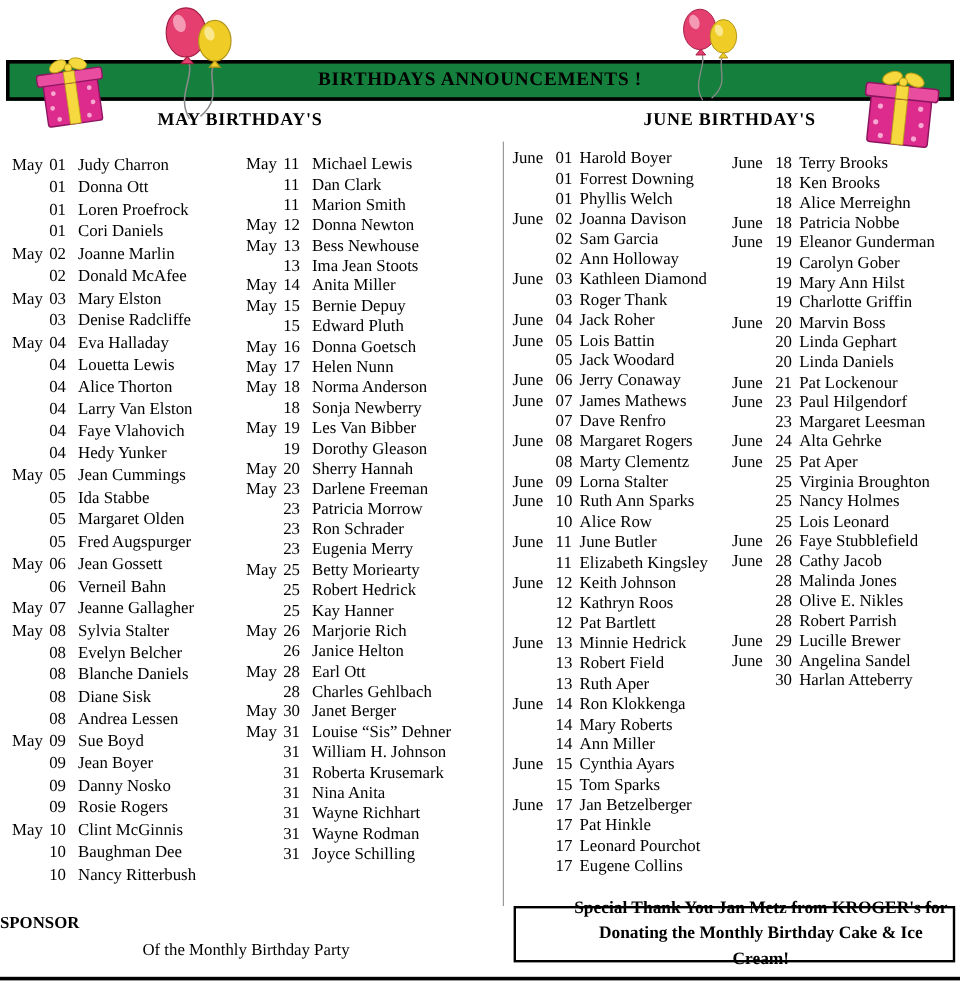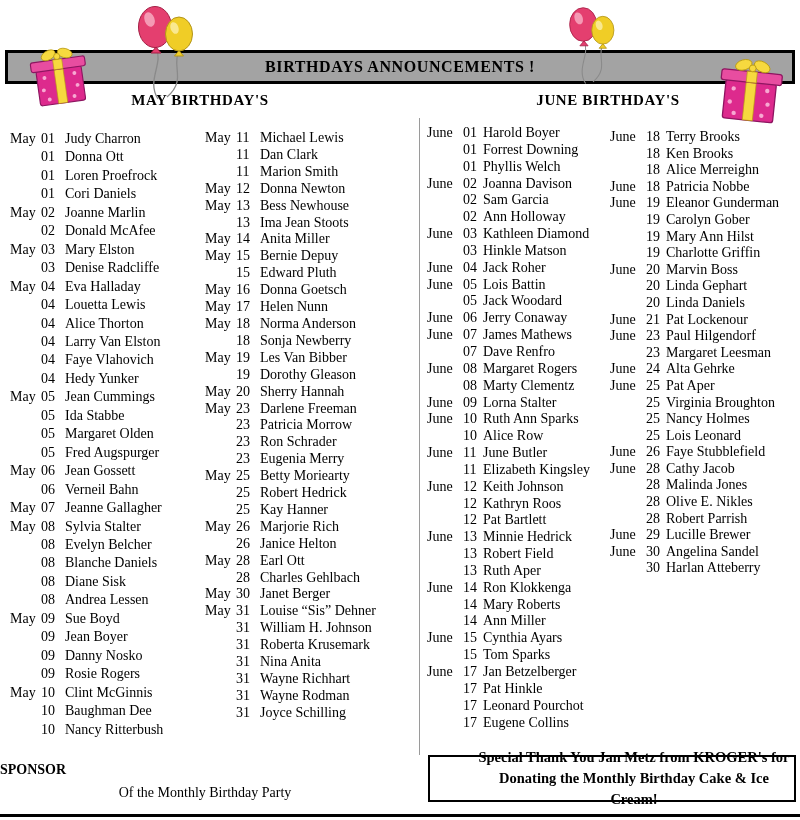--- a/index.html
+++ b/index.html
@@ -1,21 +1,21 @@
 <!DOCTYPE html>
 <html><head>
 <meta charset="utf-8">
 <style>
   * { margin:0; padding:0; box-sizing:border-box; }
   html,body { background:#ffffff; }
   body { font-family:"Liberation Serif", serif; color:#000; }
   .page { position:relative; width:800px; height:820px; background:#fff; overflow:hidden; }
 
   .banner { position:absolute; left:5px; right:5px; top:50px; height:34px;
-            border:3px solid #000; background:#a3a3a3;
+            border:3px solid #000; background:#15803d;
             display:flex; align-items:center; justify-content:center; z-index:2; }
   .banner span { font-weight:bold; font-size:16px; letter-spacing:0.6px; }
 
   .deco { position:absolute; z-index:3; }
   #balloons-left  { left:128px; top:2px;  width:78px; height:100px; }
   #balloons-right { left:554px; top:4px;  width:78px; height:82px; }
   #gift-left  { left:22px;  top:38px; width:76px; height:72px; }
   #gift-right { left:706px; top:48px; width:88px; height:80px; }
 
   .sec-heading { position:absolute; top:92px; font-weight:bold; font-size:15px;
@@ -499,21 +499,21 @@
         <span class="n">Ann Holloway</span>
       </div>
       <div class="row">
         <span class="m">June</span>
         <span class="d">03</span>
         <span class="n">Kathleen Diamond</span>
       </div>
       <div class="row">
         <span class="m"></span>
         <span class="d">03</span>
-        <span class="n">Hinkle Matson</span>
+        <span class="n">Roger Thank</span>
       </div>
       <div class="row">
         <span class="m">June</span>
         <span class="d">04</span>
         <span class="n">Jack Roher</span>
       </div>
       <div class="row">
         <span class="m">June</span>
         <span class="d">05</span>
         <span class="n">Lois Battin</span>

